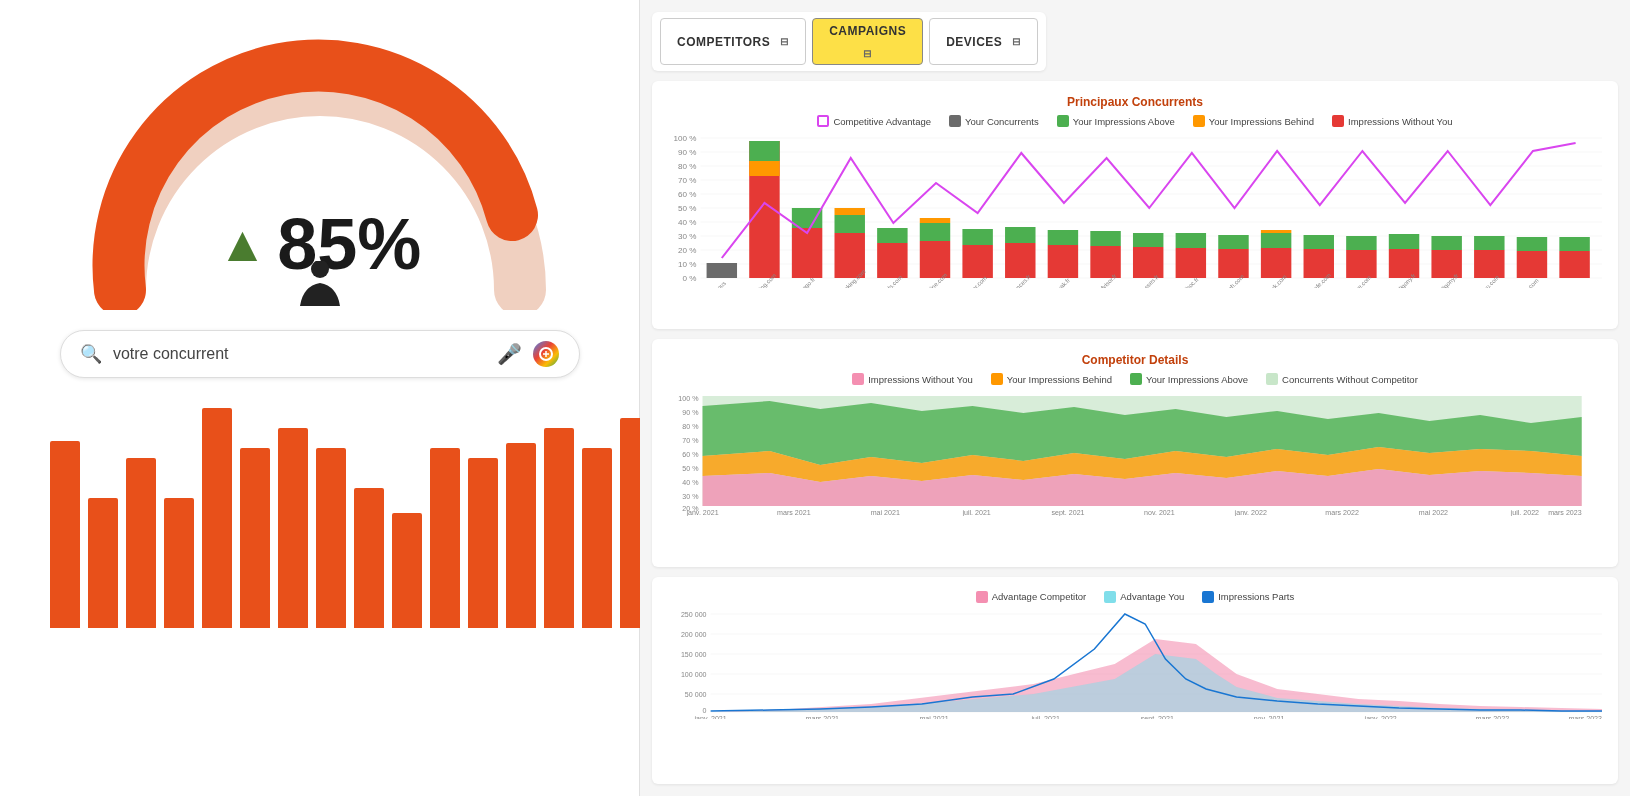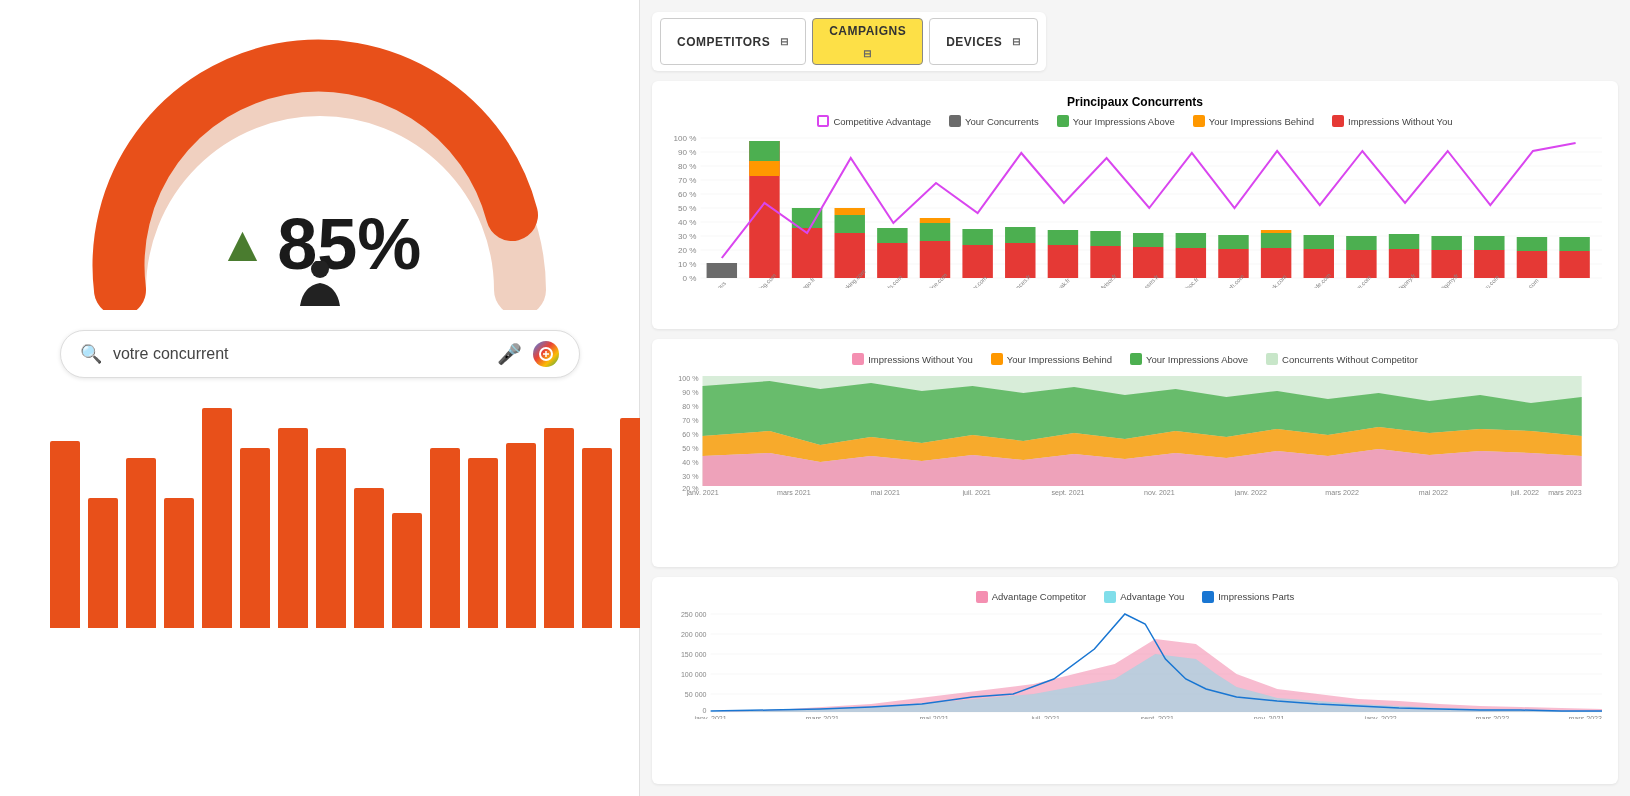--- a/index.html
+++ b/index.html
@@ -190,21 +190,21 @@
       padding: 14px 16px 10px;
       flex: 1;
       min-height: 0;
       overflow: hidden;
     }
 
     .chart-title {
       text-align: center;
       font-size: 12px;
       font-weight: 700;
-      color: #000000;
+      color: #c2410c;
       margin-bottom: 6px;
     }
 
     .legend {
       display: flex;
       gap: 18px;
       justify-content: center;
       flex-wrap: wrap;
       margin-bottom: 6px;
     }
@@ -452,20 +452,21 @@
         <text x="683" y="155" font-size="6" fill="#888" text-anchor="middle" transform="rotate(-45 683 155)">pelixe.com</text>
         <text x="725" y="155" font-size="6" fill="#888" text-anchor="middle" transform="rotate(-45 725 155)">galadigony.fr</text>
         <text x="767" y="155" font-size="6" fill="#888" text-anchor="middle" transform="rotate(-45 767 155)">galadigony.fr</text>
         <text x="809" y="155" font-size="6" fill="#888" text-anchor="middle" transform="rotate(-45 809 155)">kayou.com</text>
         <text x="851" y="155" font-size="6" fill="#888" text-anchor="middle" transform="rotate(-45 851 155)">on.com</text>
       </svg>
     </div>
   </div>
 
   <div class="chart-panel" style="flex: 2;">
+    <div class="chart-title">Competitor Details</div>
     <div class="legend">
       <div class="legend-item">
         <div class="legend-dot" style="background:#f48fb1"></div>
         <span>Impressions Without You</span>
       </div>
       <div class="legend-item">
         <div class="legend-dot" style="background:#ff9800"></div>
         <span>Your Impressions Behind</span>
       </div>
       <div class="legend-item">

